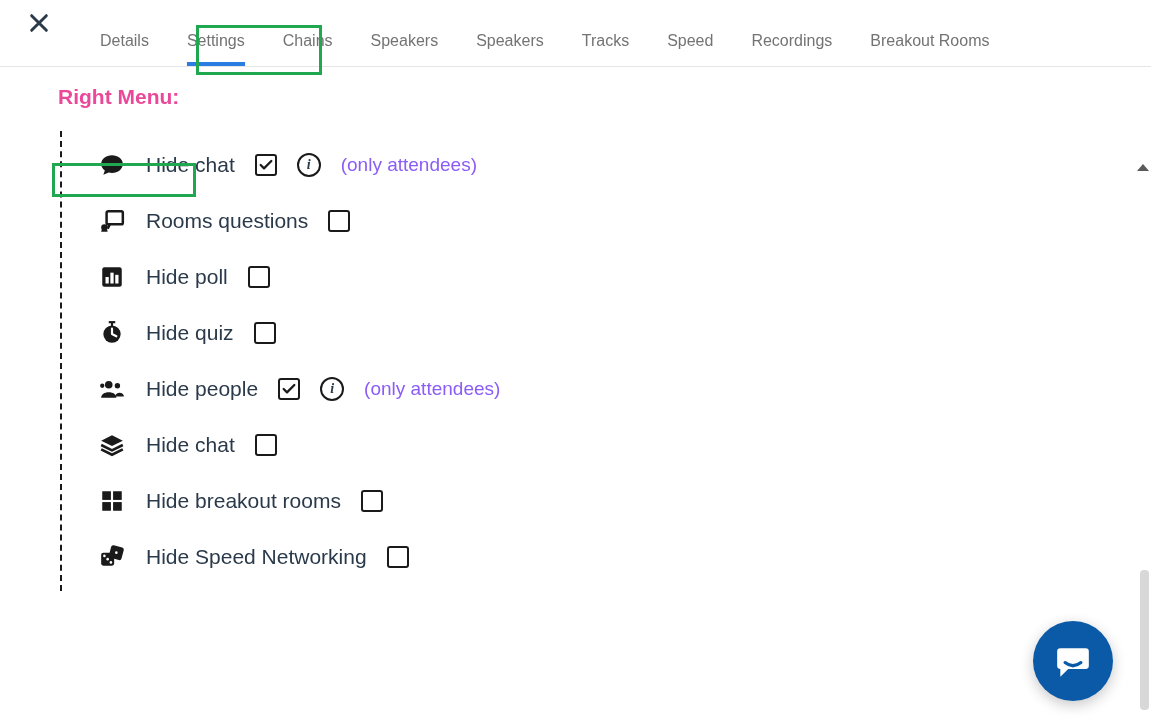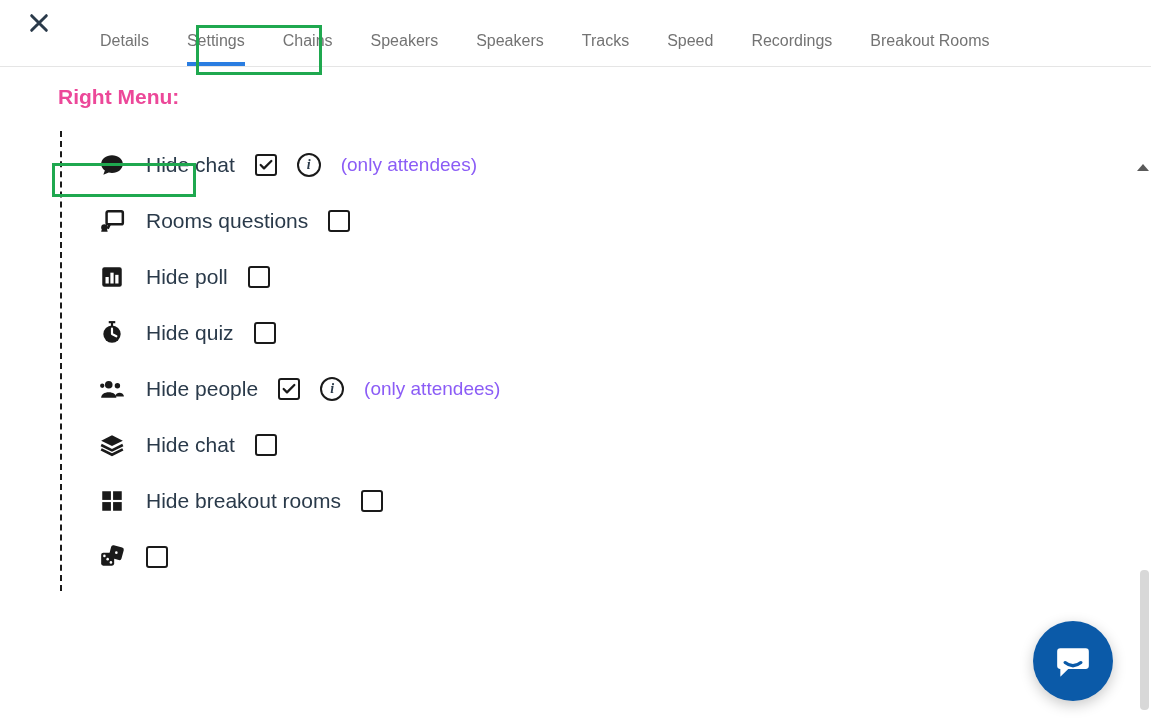--- a/index.html
+++ b/index.html
@@ -298,20 +298,21 @@
         <span class="row-icon">
           <svg viewBox="0 0 24 24">
             <rect x="2" y="8" width="12" height="12" rx="2" fill="#1a1a1a"></rect>
             <circle cx="5" cy="11" r="1.2" fill="#fff"></circle>
             <circle cx="11" cy="17" r="1.2" fill="#fff"></circle>
             <circle cx="8" cy="14" r="1.2" fill="#fff"></circle>
             <rect x="10" y="2" width="12" height="12" rx="2" transform="rotate(15 16 8)" fill="#1a1a1a"></rect>
             <circle cx="16" cy="8" r="1.2" fill="#fff"></circle>
           </svg>
         </span>
+        <span class="row-label">Hide Speed Networking</span>
         <span class="checkbox"></span>
       </div>
     </div>
 </div>
 
 <div class="highlight-box highlight-rightmenu"></div>
 
 <div class="scroll-indicator"></div>
 <div class="scrollbar-track"></div>
 

